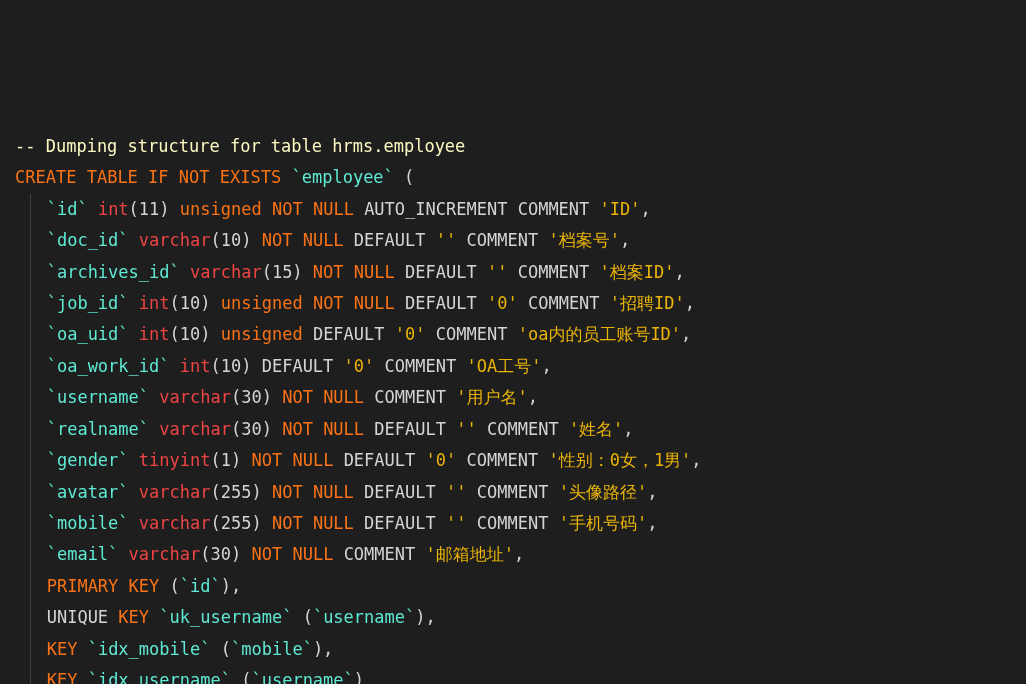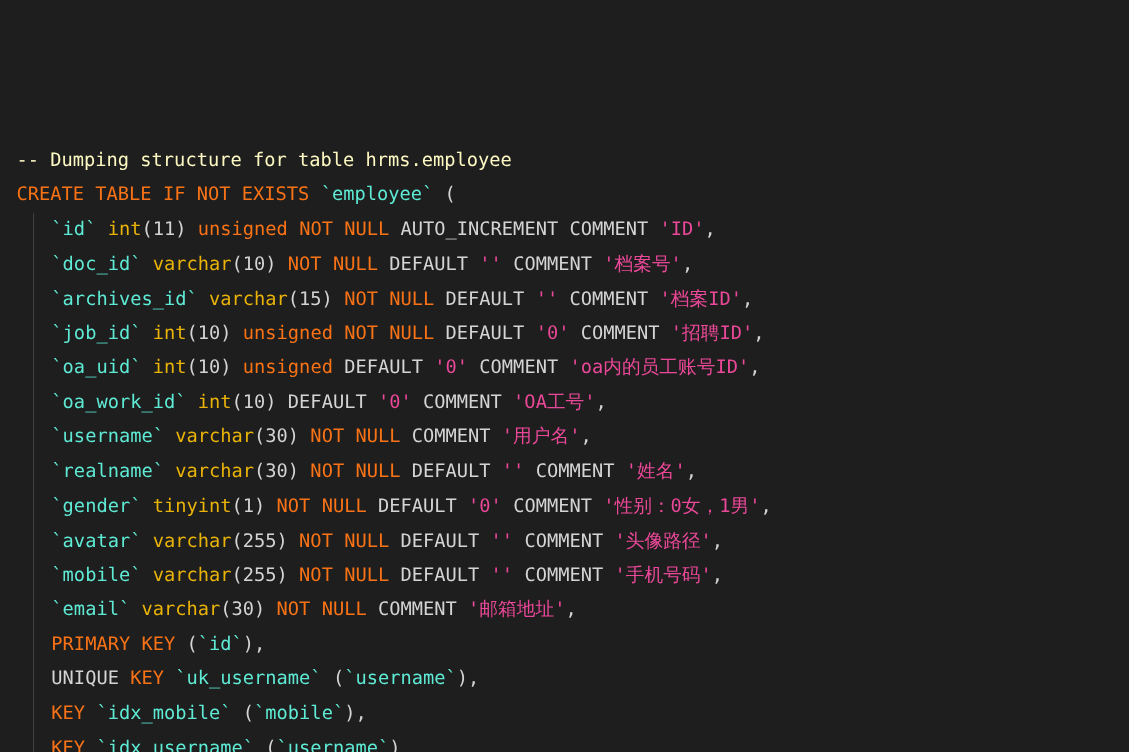--- a/index.html
+++ b/index.html
@@ -14,22 +14,22 @@
       line-height: 1.85;
       color: #d4d4d4;
       padding: 5px 15px;
       width: 1026px;
       height: 684px;
       overflow: hidden;
       white-space: pre;
     }
     .comment { color: #fef9c3; }
     .keyword { color: #f97316; }
-    .type { color: #eab308; }
-    .string { color: #ec4899; }
+    .type { color: #ef4444; }
+    .string { color: #eab308; }
     .identifier { color: #5eead4; }
     .punct { color: #d4d4d4; }
     .line {
       display: block;
     }
     .indent-bar {
       border-left: 1px solid #404040;
       padding-left: 1.5ch;
       margin-left: 1.5ch;
     }

